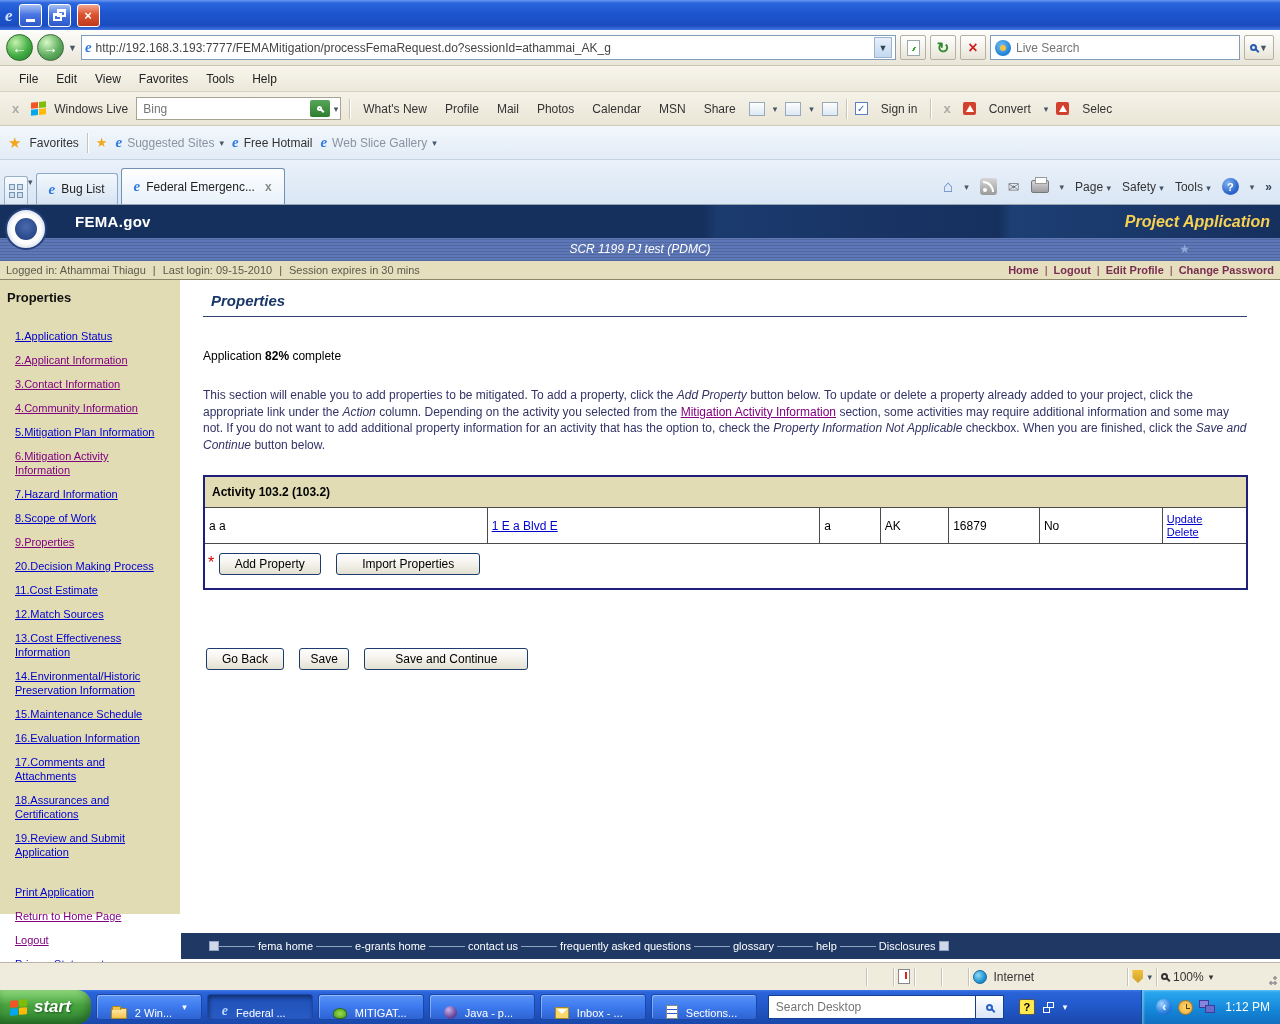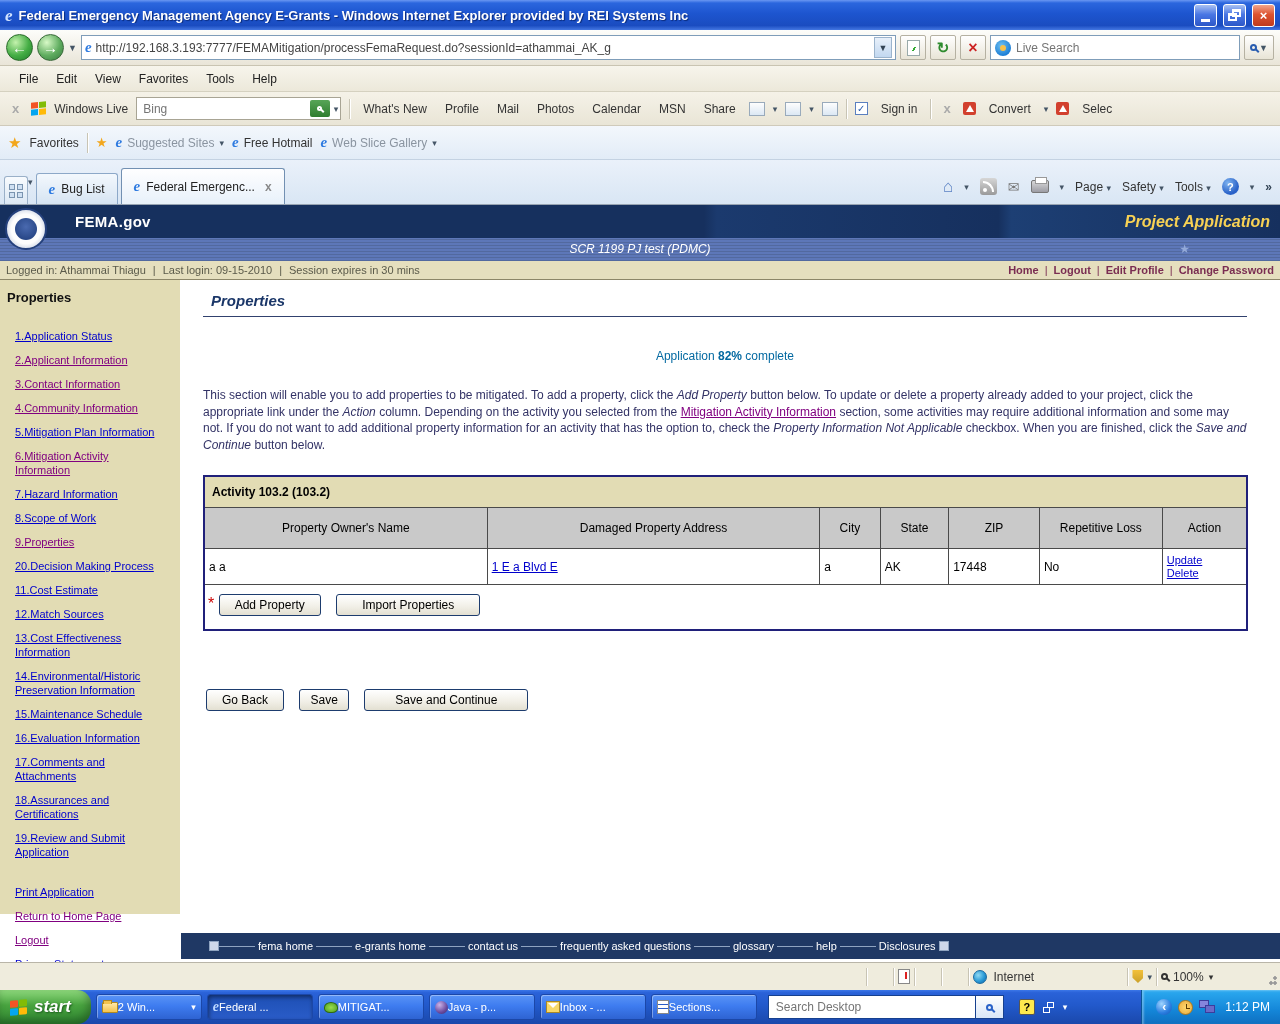--- a/index.html
+++ b/index.html
@@ -102,21 +102,21 @@
   .content{flex:1;position:relative;background:#fff;overflow:hidden}
   .sidebar{position:absolute;left:0;top:0;width:180px;height:calc(100% - 48px);background:#e2dcb4;padding:10px 6px 0 7px}
   .sb-title{font-size:13px;font-weight:bold;color:#111}
   .sb-links{margin-top:24px}
   .slink{display:block;font-size:11px;line-height:14px;color:#0000cc;text-decoration:underline;margin:10px 8px;cursor:pointer}
   .slink.v{color:#800080}
   .sb-extra{margin-top:26px}
   .main{margin-left:181px;padding:10px 33px 0 22px}
   .heading{font-size:15px;font-weight:bold;font-style:italic;color:#1a3668;margin:2px 0 7px 8px}
   .rule{border:none;border-top:1px solid #31416e}
-  .progress{text-align:center;font-size:12px;color:#0369a1;margin-top:32px}
+  .progress{text-align:left;font-size:12px;color:#000000;margin-top:32px}
   .progress b{font-weight:bold}
   .intro{margin-top:24px;font-size:12px;line-height:16.5px;color:#333366}
   .em{font-style:italic}
   .mit-link{color:#800080;text-decoration:underline;cursor:pointer}
   .note{margin-top:16px;font-size:12px;color:#000}
   .note b{font-weight:bold}
   .rstar{color:#cc0000}
   .ptable{margin-top:22px;border-collapse:collapse;width:1045px;border:2px solid #20207a}
   .ptable td,.ptable th{border:1px solid #4a4a4a}
   .cap-row td{background:#e2dcb4;font-weight:bold;font-size:12px;color:#000;padding:8px 7px}
@@ -151,21 +151,21 @@
     radial-gradient(circle at 6px 16px,#999 1.5px,transparent 2px),
     radial-gradient(circle at 10px 11px,#999 1.5px,transparent 2px)}
 
   
   .taskbar{height:34px;background:linear-gradient(#3c77e8 0,#2a62d8 8%,#2259cb 45%,#1a48ab 100%);display:flex;align-items:center;gap:5px}
   .startbtn{height:34px;padding:0 20px 0 10px;border-radius:0 14px 14px 0;background:linear-gradient(#8ed97c,#48a33f 45%,#2e8631);display:flex;align-items:center;gap:7px;color:#fff;font-style:italic;font-weight:bold;font-size:17px;text-shadow:1px 1px 2px #1c5a1c;box-shadow:inset -3px -4px 8px rgba(0,0,0,.28);cursor:pointer}
   .sflag{display:grid;grid-template-columns:8px 8px;grid-gap:1px;transform:skewY(-6deg)}
   .sflag i{height:7px;border-radius:1px}
   .sflag i:nth-child(1){background:#f35325}.sflag i:nth-child(2){background:#81bc06}
   .sflag i:nth-child(3){background:#05a6f0}.sflag i:nth-child(4){background:#ffba08}
-  .task{width:106px;height:26px;border-radius:3px;background:linear-gradient(#5a94f6,#3e7cf0 45%,#2e63d2);border:1px solid #1b47a8;display:flex;align-items:center;gap:0;padding:0 5px;color:#fff;font-size:11px;box-shadow:inset 1px 1px 0 rgba(255,255,255,.35);cursor:pointer}
+  .task{width:106px;height:26px;border-radius:3px;background:linear-gradient(#5a94f6,#3e7cf0 45%,#2e63d2);border:1px solid #1b47a8;display:flex;align-items:flex-end;gap:8px;padding:0 14px;color:#fff;font-size:11px;box-shadow:inset 1px 1px 0 rgba(255,255,255,.35);cursor:pointer}
   .task.active{background:linear-gradient(#1e4fb4,#2a5cc8);box-shadow:inset 1px 2px 4px rgba(0,0,0,.45)}
   .task span.lbl{white-space:nowrap;overflow:hidden;flex:1}
   .folder{width:16px;height:11px;background:linear-gradient(#ffe9a8,#f3c34e);border:1px solid #b08820;border-radius:1px;position:relative;flex:none}
   .folder::before{content:"";position:absolute;left:0;top:-3px;width:7px;height:3px;background:#f3c34e;border:1px solid #b08820;border-bottom:none}
   .tb-e{font:italic bold 14px "Liberation Serif",serif;color:#bcd7ff;flex:none}
   .frog{width:14px;height:11px;background:radial-gradient(#9ade4e,#4f9e1f);border-radius:50% 50% 42% 42%;border:1px solid #2f6a10;flex:none}
   .java{width:13px;height:13px;border-radius:50%;background:radial-gradient(circle at 35% 30%,#cbb3e8,#6a4a9e 60%,#3c2a66);flex:none}
   .outlook{width:14px;height:12px;background:#f8d868;border:1px solid #a88828;position:relative;flex:none}
   .outlook::after{content:"";position:absolute;left:1px;top:1px;border-left:5px solid transparent;border-right:5px solid transparent;border-top:5px solid #fff}
   .docw{width:12px;height:14px;background:#fff;border:1px solid #888;flex:none;background-image:linear-gradient(#fff 3px,#2a5cc8 3px,#2a5cc8 4px,#fff 4px,#fff 7px,#2a5cc8 7px,#2a5cc8 8px,#fff 8px)}
@@ -187,21 +187,20 @@
   .net i+i{left:6px;top:5px;background:#6a6ac8}
   .time{color:#fff;font-size:12px;margin-left:3px}
 </style>
 </head>
 <body>
 
 <div class="screen">
 
   <div class="titlebar">
     <span class="eicon" style="color:#cfe2ff;font-size:17px">e</span>
-    <span class="tb-title">Federal Emergency Management Agency E-Grants - Windows Internet Explorer provided by REI Systems Inc</span>
     <span class="tb-btn tb-min"></span>
     <span class="tb-btn tb-rest">
         <i></i>
         <i></i>
       </span>
     <span class="tb-btn tb-close">×</span>
   </div>
 
   <div class="addrbar">
     <span class="navc">←</span>
@@ -408,34 +407,25 @@
             <col style="width:68px">
             <col style="width:90px">
             <col style="width:122px">
             <col style="width:84px">
           </colgroup>
         <tbody>
             <tr class="cap-row">
               <td colspan="7">Activity 103.2 (103.2)</td>
             </tr>
         <tr>
-          <th>Property Owner's Name</th>
-          <th>Damaged Property Address</th>
-          <th>City</th>
-          <th>State</th>
-          <th>ZIP</th>
-          <th>Repetitive Loss</th>
-          <th>Action</th>
-        </tr>
-        <tr>
           <td class="data">a a</td>
           <td class="data"><a class="cell-link">1 E a Blvd E</a></td>
           <td class="data">a</td>
           <td class="data">AK</td>
-          <td class="data">17448</td>
+          <td class="data">16879</td>
           <td class="data">No</td>
           <td class="data">
             <a class="act-link">Update</a>
             <a class="act-link">Delete</a>
           </td>
         </tr>
         <tr class="btn-row">
               <td colspan="7">
           <span class="rstar">*</span>
           <button class="xpbtn">Add Property</button>

